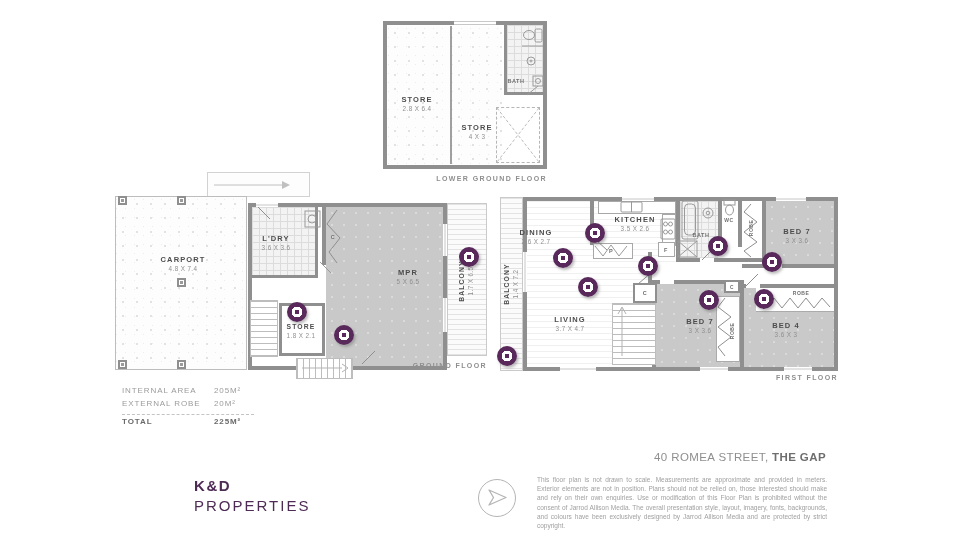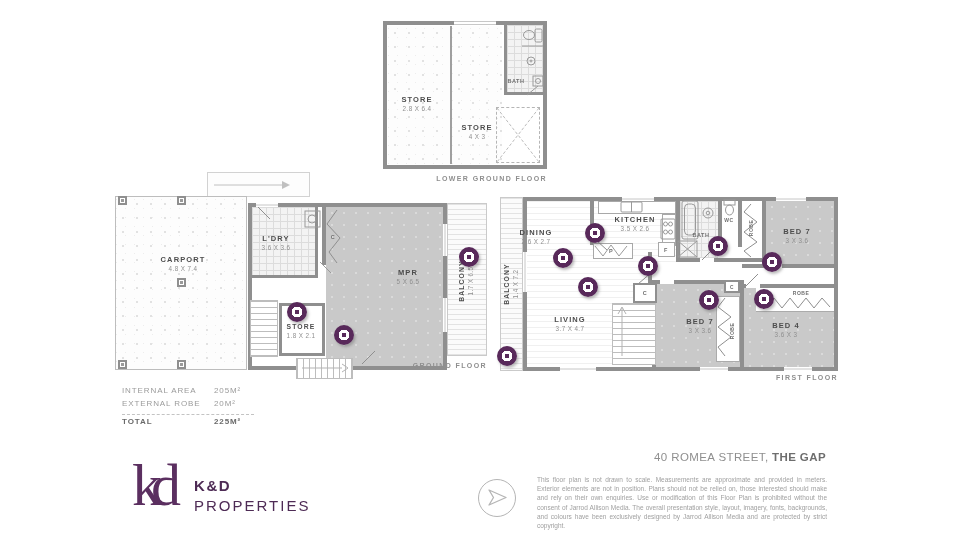--- a/index.html
+++ b/index.html
@@ -228,21 +228,20 @@
       <span class="at-label">EXTERNAL ROBE</span>
       <span class="at-value">20M²</span>
     </div>
     <div class="at-divider"></div>
     <div class="at-row total">
       <span class="at-label">TOTAL</span>
       <span class="at-value">225M²</span>
     </div>
   </div>
 
-  <div id="logo-monogram">kd</div>
   <div id="brand-top">K&amp;D</div>
   <div id="brand-bottom">PROPERTIES</div>
 
   <div id="address">
     <span>40 ROMEA STREET,</span><span class="suffix"> THE GAP</span>
   </div>
 
   <div id="compass">
     <svg width="35" height="35" viewBox="0 0 35 35">
       <path d="M10,10 L27,17.5 L10,25 L14.5,17.5 Z" fill="#ffffff" stroke="#b5b5b5" stroke-width="1.3" stroke-linejoin="round"></path>

